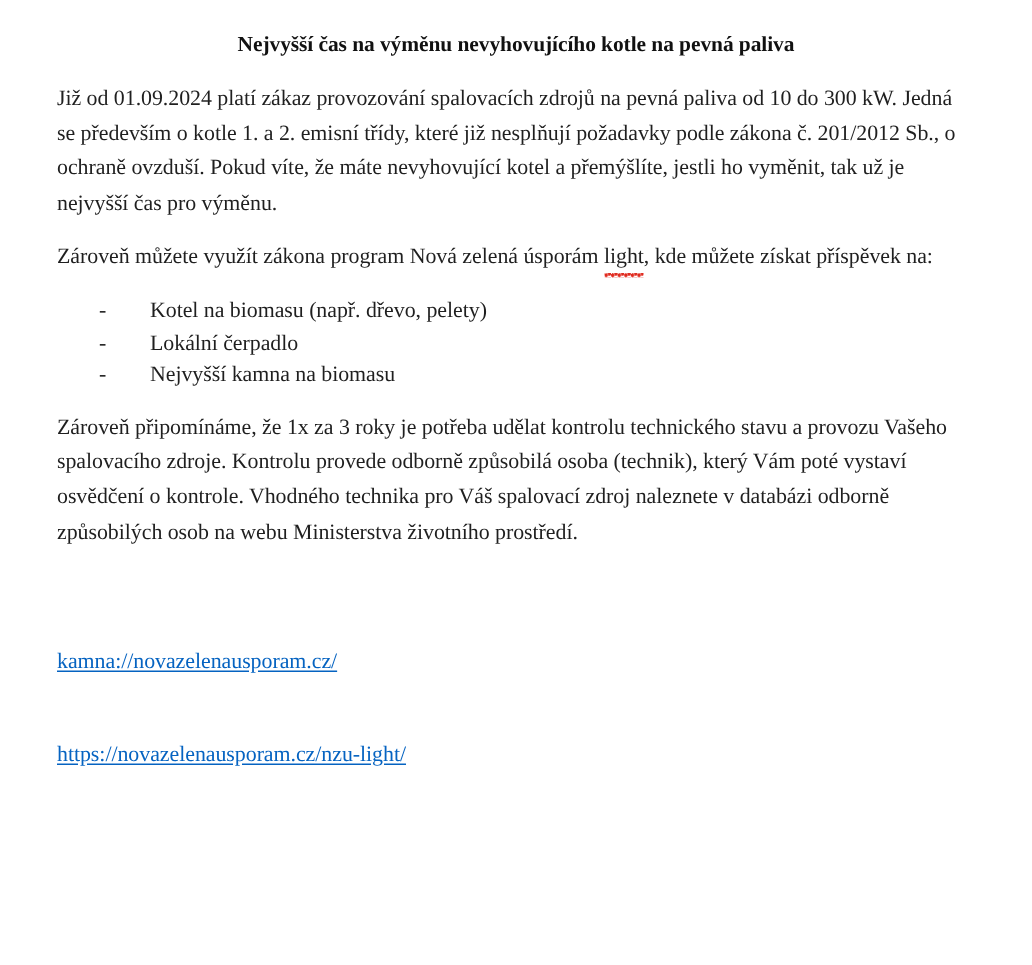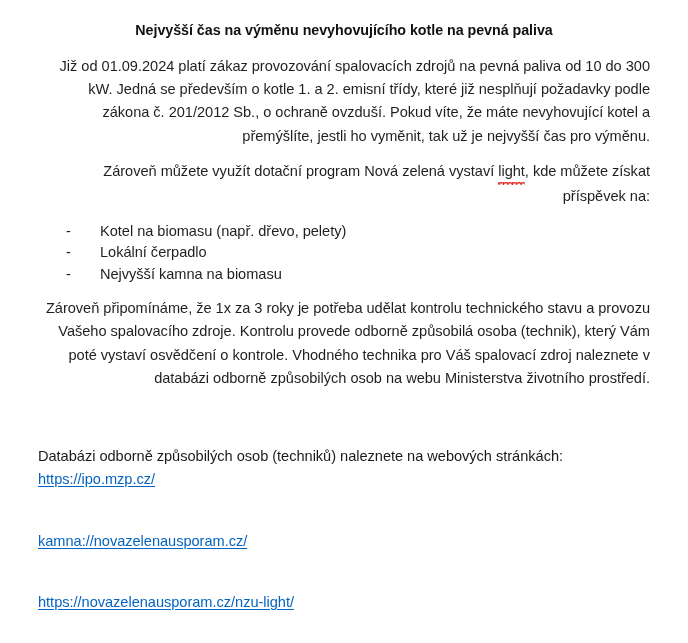--- a/index.html
+++ b/index.html
@@ -14,37 +14,38 @@
     color: #1a1a1a;
     overflow: hidden;
     position: relative;
   }
   .page {
     width: 688px;
     height: 643px;
     box-sizing: border-box;
     padding: 0 38px;
     position: relative;
+    font-family: Liberation Serif, serif;
   }
   .doc-title {
     font-size: 14.3px;
     font-weight: bold;
     text-align: center;
     color: #111;
     margin: 0;
     padding-top: 20px;
     line-height: 1.45;
     letter-spacing: -0.05px;
   }
   p.para {
     font-size: 14.6px;
     line-height: 23.3px;
     margin: 0;
     color: #1f1f1f;
-    text-align: right;
+    text-align: left;
     letter-spacing: -0.03px;
   }
   .sp-after-title { height: 14px; }
   .gap-para { height: 12px; }
   .gap-list { height: 12px; }
   .gap-big { height: 40px; }
   .gap-links { height: 9px; }
 
   ul.dash-list {
     list-style: none;
@@ -94,37 +95,36 @@
 <div class="page">
 
   <h1 class="doc-title">Nejvyšší čas na výměnu nevyhovujícího kotle na pevná paliva</h1>
 
   <div class="sp-after-title"></div>
 
   <p class="para">Již od 01.09.2024 platí zákaz provozování spalovacích zdrojů na pevná paliva od 10 do 300 kW. Jedná se především o kotle 1. a 2. emisní třídy, které již nesplňují požadavky podle zákona č. 201/2012 Sb., o ochraně ovzduší. Pokud víte, že máte nevyhovující kotel a přemýšlíte, jestli ho vyměnit, tak už je nejvyšší čas pro výměnu.</p>
 
   <div class="gap-para"></div>
 
-  <p class="para"><span>Zároveň můžete využít dotační program Nová zelená vystaví </span><span class="spell">light</span><span>, kde můžete získat příspěvek na:</span></p>
+  <p class="para"><span>Zároveň můžete využít zákona program Nová zelená úsporám </span><span class="spell">light</span><span>, kde můžete získat příspěvek na:</span></p>
 
   <div class="gap-list"></div>
 
   <ul class="dash-list">
     <li><span class="dash">-</span><span>Kotel na biomasu (např. dřevo, pelety)</span></li>
     <li><span class="dash">-</span><span>Lokální čerpadlo</span></li>
     <li><span class="dash">-</span><span>Nejvyšší kamna na biomasu</span></li>
   </ul>
 
   <div class="gap-list"></div>
 
   <p class="para">Zároveň připomínáme, že 1x za 3 roky je potřeba udělat kontrolu technického stavu a provozu Vašeho spalovacího zdroje. Kontrolu provede odborně způsobilá osoba (technik), který Vám poté vystaví osvědčení o kontrole. Vhodného technika pro Váš spalovací zdroj naleznete v databázi odborně způsobilých osob na webu Ministerstva životního prostředí.</p>
 
   <div class="gap-big"></div>
 
-  <p class="link-line"><span>Databázi odborně způsobilých osob (techniků) naleznete na webových stránkách: </span><a class="link">https://ipo.mzp.cz/</a></p>
 
   <div class="gap-links"></div>
 
 
   <p class="link-line"><a class="link">kamna://novazelenausporam.cz/</a></p>
 
   <div class="gap-links"></div>
 
   <p class="link-line"><a class="link">https://novazelenausporam.cz/nzu-light/</a></p>
 

